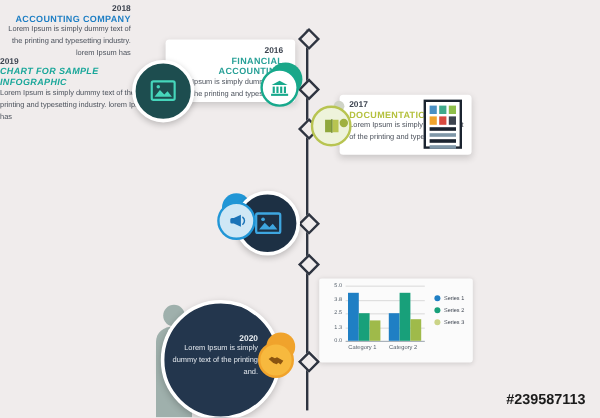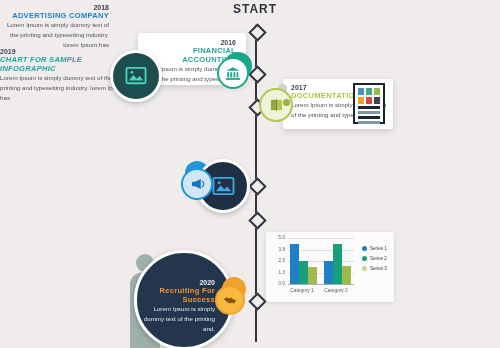--- a/index.html
+++ b/index.html
@@ -94,21 +94,20 @@
     background:#f7b93e;border:2px solid #f0a32c;display:flex;align-items:center;justify-content:center;}
   #silhouette{position:absolute;left:123px;top:252px;width:44px;height:96px;}
 
   #watermark{position:absolute;right:12px;bottom:8px;font-size:12px;font-weight:bold;color:#1b1b1b;}
 </style>
 </head>
 <body>
 
 <div id="stage">
 
-  <div class="tl-start">START</div>
   <div class="tl-arrow"></div>
   <div class="tl-line"></div>
   <div class="tl-node n1"></div>
   <div class="tl-node n2"></div>
   <div class="tl-node n3"></div>
   <div class="tl-node n4"></div>
   <div class="tl-node n5"></div>
   <div class="tl-node n6"></div>
 
   <div class="card" id="card1">
@@ -161,21 +160,21 @@
         <div class="sw" style="background:#3d4450"></div>
       </div>
     <div class="bar" style="background:#1b2430"></div>
     <div class="bar" style="background:#7f97a8"></div>
     <div class="bar" style="background:#1b2430"></div>
     <div class="bar" style="background:#7f97a8"></div>
   </div>
 
   <div id="card3">
     <div class="yr">2018</div>
-    <div class="ttl">ADVERTISING COMPANY</div>
+    <div class="ttl">ACCOUNTING COMPANY</div>
     <div class="body">Lorem Ipsum is simply dummy text of the printing and typesetting industry. lorem Ipsum has</div>
   </div>
   <div id="c3-badge"></div>
   <div id="c3-main">
     <svg width="23" height="21" viewBox="0 0 24 22">
         <rect x="1.5" y="2" width="21" height="17" rx="1.5" fill="none" stroke="#3ea6e0" stroke-width="2"></rect>
         <path d="M4 16l5-6 4 4 3-3 4 5z" fill="#3ea6e0"></path>
         <circle cx="7.5" cy="7" r="1.6" fill="#3ea6e0"></circle>
       </svg>
   </div>
@@ -234,23 +233,23 @@
   </div>
 
   <svg id="silhouette" viewBox="0 0 44 96">
     <circle cx="22" cy="11" r="9" fill="#9fb0ac"></circle>
     <path d="M22 20c-9 0-15 5-15 13v63h30V33c0-8-6-13-15-13z" fill="#9fb0ac"></path>
     <path d="M22 20l-5 3 5 9 5-9z" fill="#ffffff"></path>
     <path d="M21 32h2l-1.2 22h-1z" fill="#ffffff"></path>
   </svg>
   <div id="c5-circle">
     <div class="yr">2020</div>
-    <div class="ttl">Recruiting For Success</div>
     <div class="body">Lorem Ipsum is simply dummy text of the printing and.</div>
   </div>
   <div id="c5-badge"></div>
   <div id="c5-badge2">
     <svg width="14" height="13" viewBox="0 0 16 14">
         <path d="M1 5.5l3-2.2 3 1.4 2-1 3 1.8 3 1.6-2.6 3.6-2.2-1.6-1.6 1.4-3.2-1.2L1 5.5z" fill="#8a5410"></path>
       </svg>
   </div>
 
+  <div id="watermark">#239587113</div>
 </div>
 
 </body></html>

